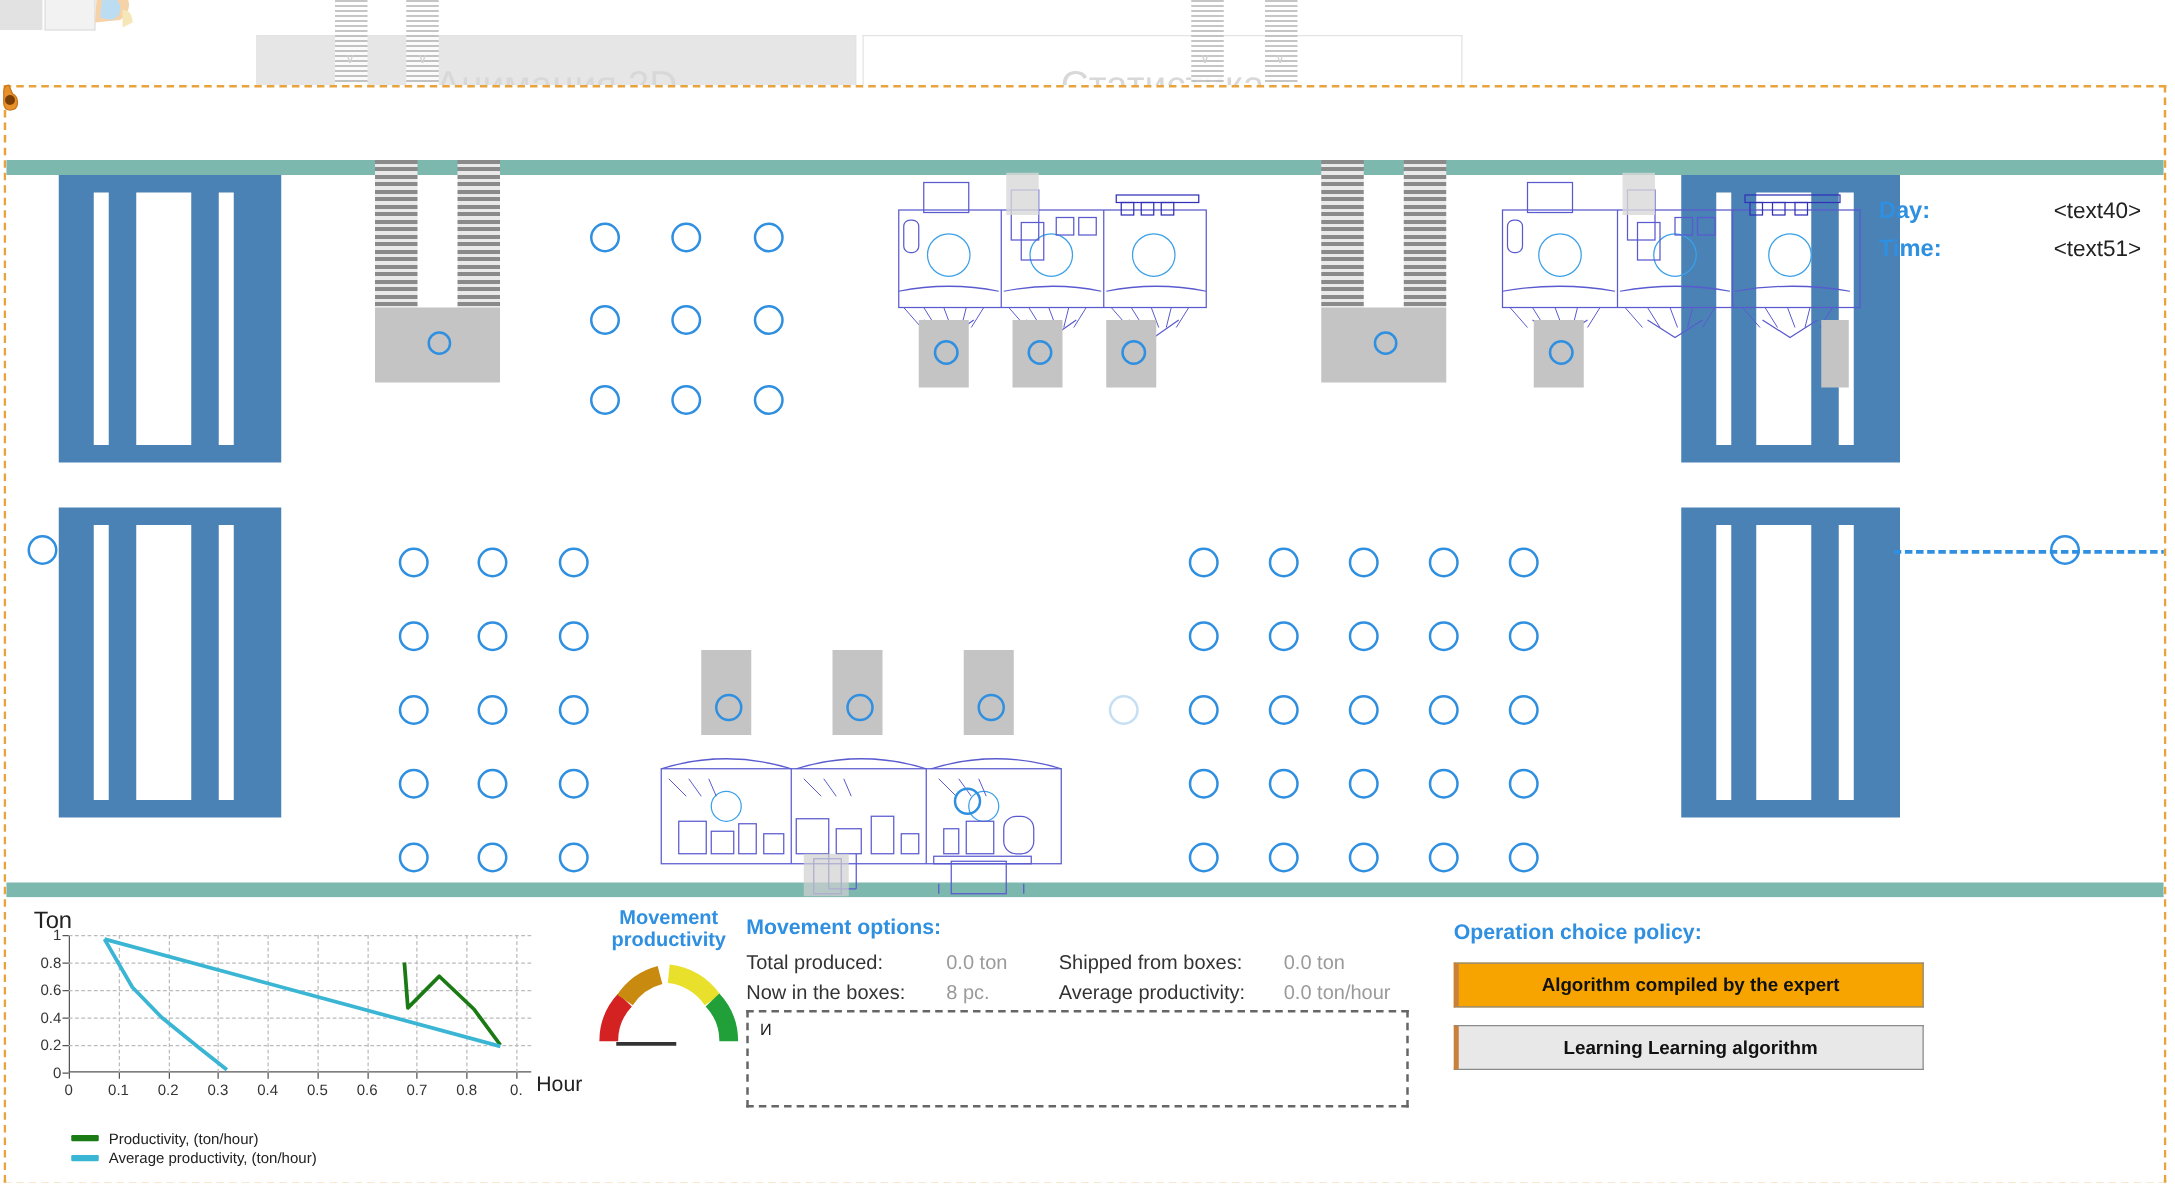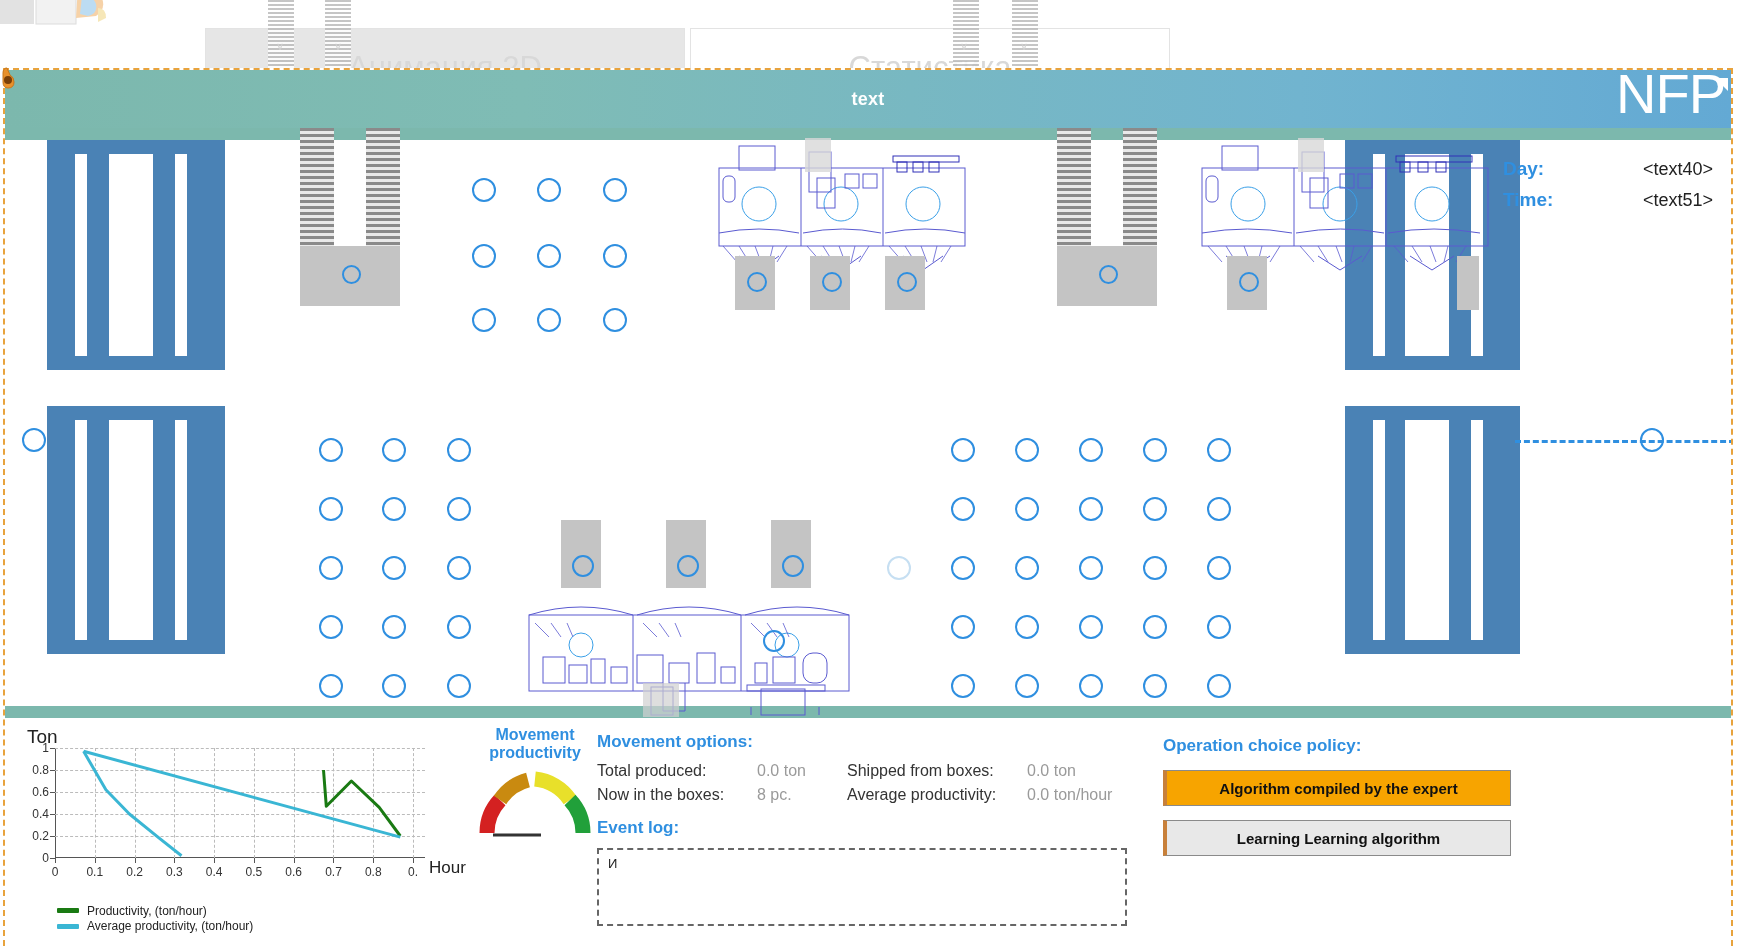--- a/index.html
+++ b/index.html
@@ -109,21 +109,21 @@
   .sec-head { color:#2f8fe0; font-weight:bold; font-size:17px; margin-bottom:10px; }
   .stat-grid { display:grid; grid-template-columns:160px 90px 180px 110px; font-size:16px;
                row-gap:6px; color:#333; }
   .stat-grid .v { color:#9a9a9a; }
   #log-head { margin-top:14px; }
   #log-box { margin-top:4px; width:530px; height:78px; border:2px dashed #666; background:#fff;
              padding:6px 9px; font-size:13px; color:#222; }
 
   
   #policy { position:absolute; left:1158px; top:18px; width:360px; }
-  .pbtn { display:block; width:348px; height:36px; margin-top:14px; border:1px solid #8a8a8a;
+  .pbtn { display:block; width:376px; height:36px; margin-top:14px; border:1px solid #8a8a8a;
           border-left:4px solid #c8803a; font-size:15px; font-weight:bold; color:#111;
           cursor:pointer; font-family:"Liberation Sans", sans-serif; }
   .pbtn.primary { background:#f7a400; }
   .pbtn.secondary { background:#e8e8e8; }
 </style>
 </head>
 <body>
 
 <div id="backdrop">
   <div class="corner-glyph">
@@ -155,25 +155,20 @@
 
 <div id="window">
 
   <div id="resize-handle">
     <svg width="20" height="24" viewBox="0 0 20 24">
       <path d="M6 2 q-4 0 -4 5 l0 9 q0 6 5 6 q6 0 6 -6 q0 -5 -4 -7 z" fill="#e8902a" stroke="#c6761c"></path>
       <circle cx="7" cy="14" r="4" fill="#7a3f08"></circle>
     </svg>
   </div>
 
-  <div id="titlebar">
-    <span id="title-text">text</span>
-    <span id="brand">NFP</span>
-    <span id="brand-tick"></span>
-  </div>
 
   <div id="canvas">
     <div id="canvas-band"></div>
     <div id="canvas-band-bottom"></div>
 
     <div class="rack" style="left:42px; top:12px; width:178px; height:230px;">
       <div class="slot" style="left:28px; top:14px; width:12px; height:202px;"></div>
       <div class="slot" style="left:62px; top:14px; width:44px; height:202px;"></div>
       <div class="slot" style="left:128px; top:14px; width:12px; height:202px;"></div>
     </div>
@@ -490,21 +485,20 @@
       <div class="stat-grid">
         <span>Total produced:</span>
         <span class="v">0.0 ton</span>
         <span>Shipped from boxes:</span>
         <span class="v">0.0 ton</span>
         <span>Now in the boxes:</span>
         <span class="v">8 pc.</span>
         <span>Average productivity:</span>
         <span class="v">0.0 ton/hour</span>
       </div>
-      <div class="sec-head" id="log-head">Event log:</div>
       <div id="log-box">И</div>
     </div>
 
     <div id="policy">
       <div class="sec-head">Operation choice policy:</div>
       <button class="pbtn primary">Algorithm compiled by the expert</button>
       <button class="pbtn secondary">Learning Learning algorithm</button>
     </div>
   </div>
 </div>

